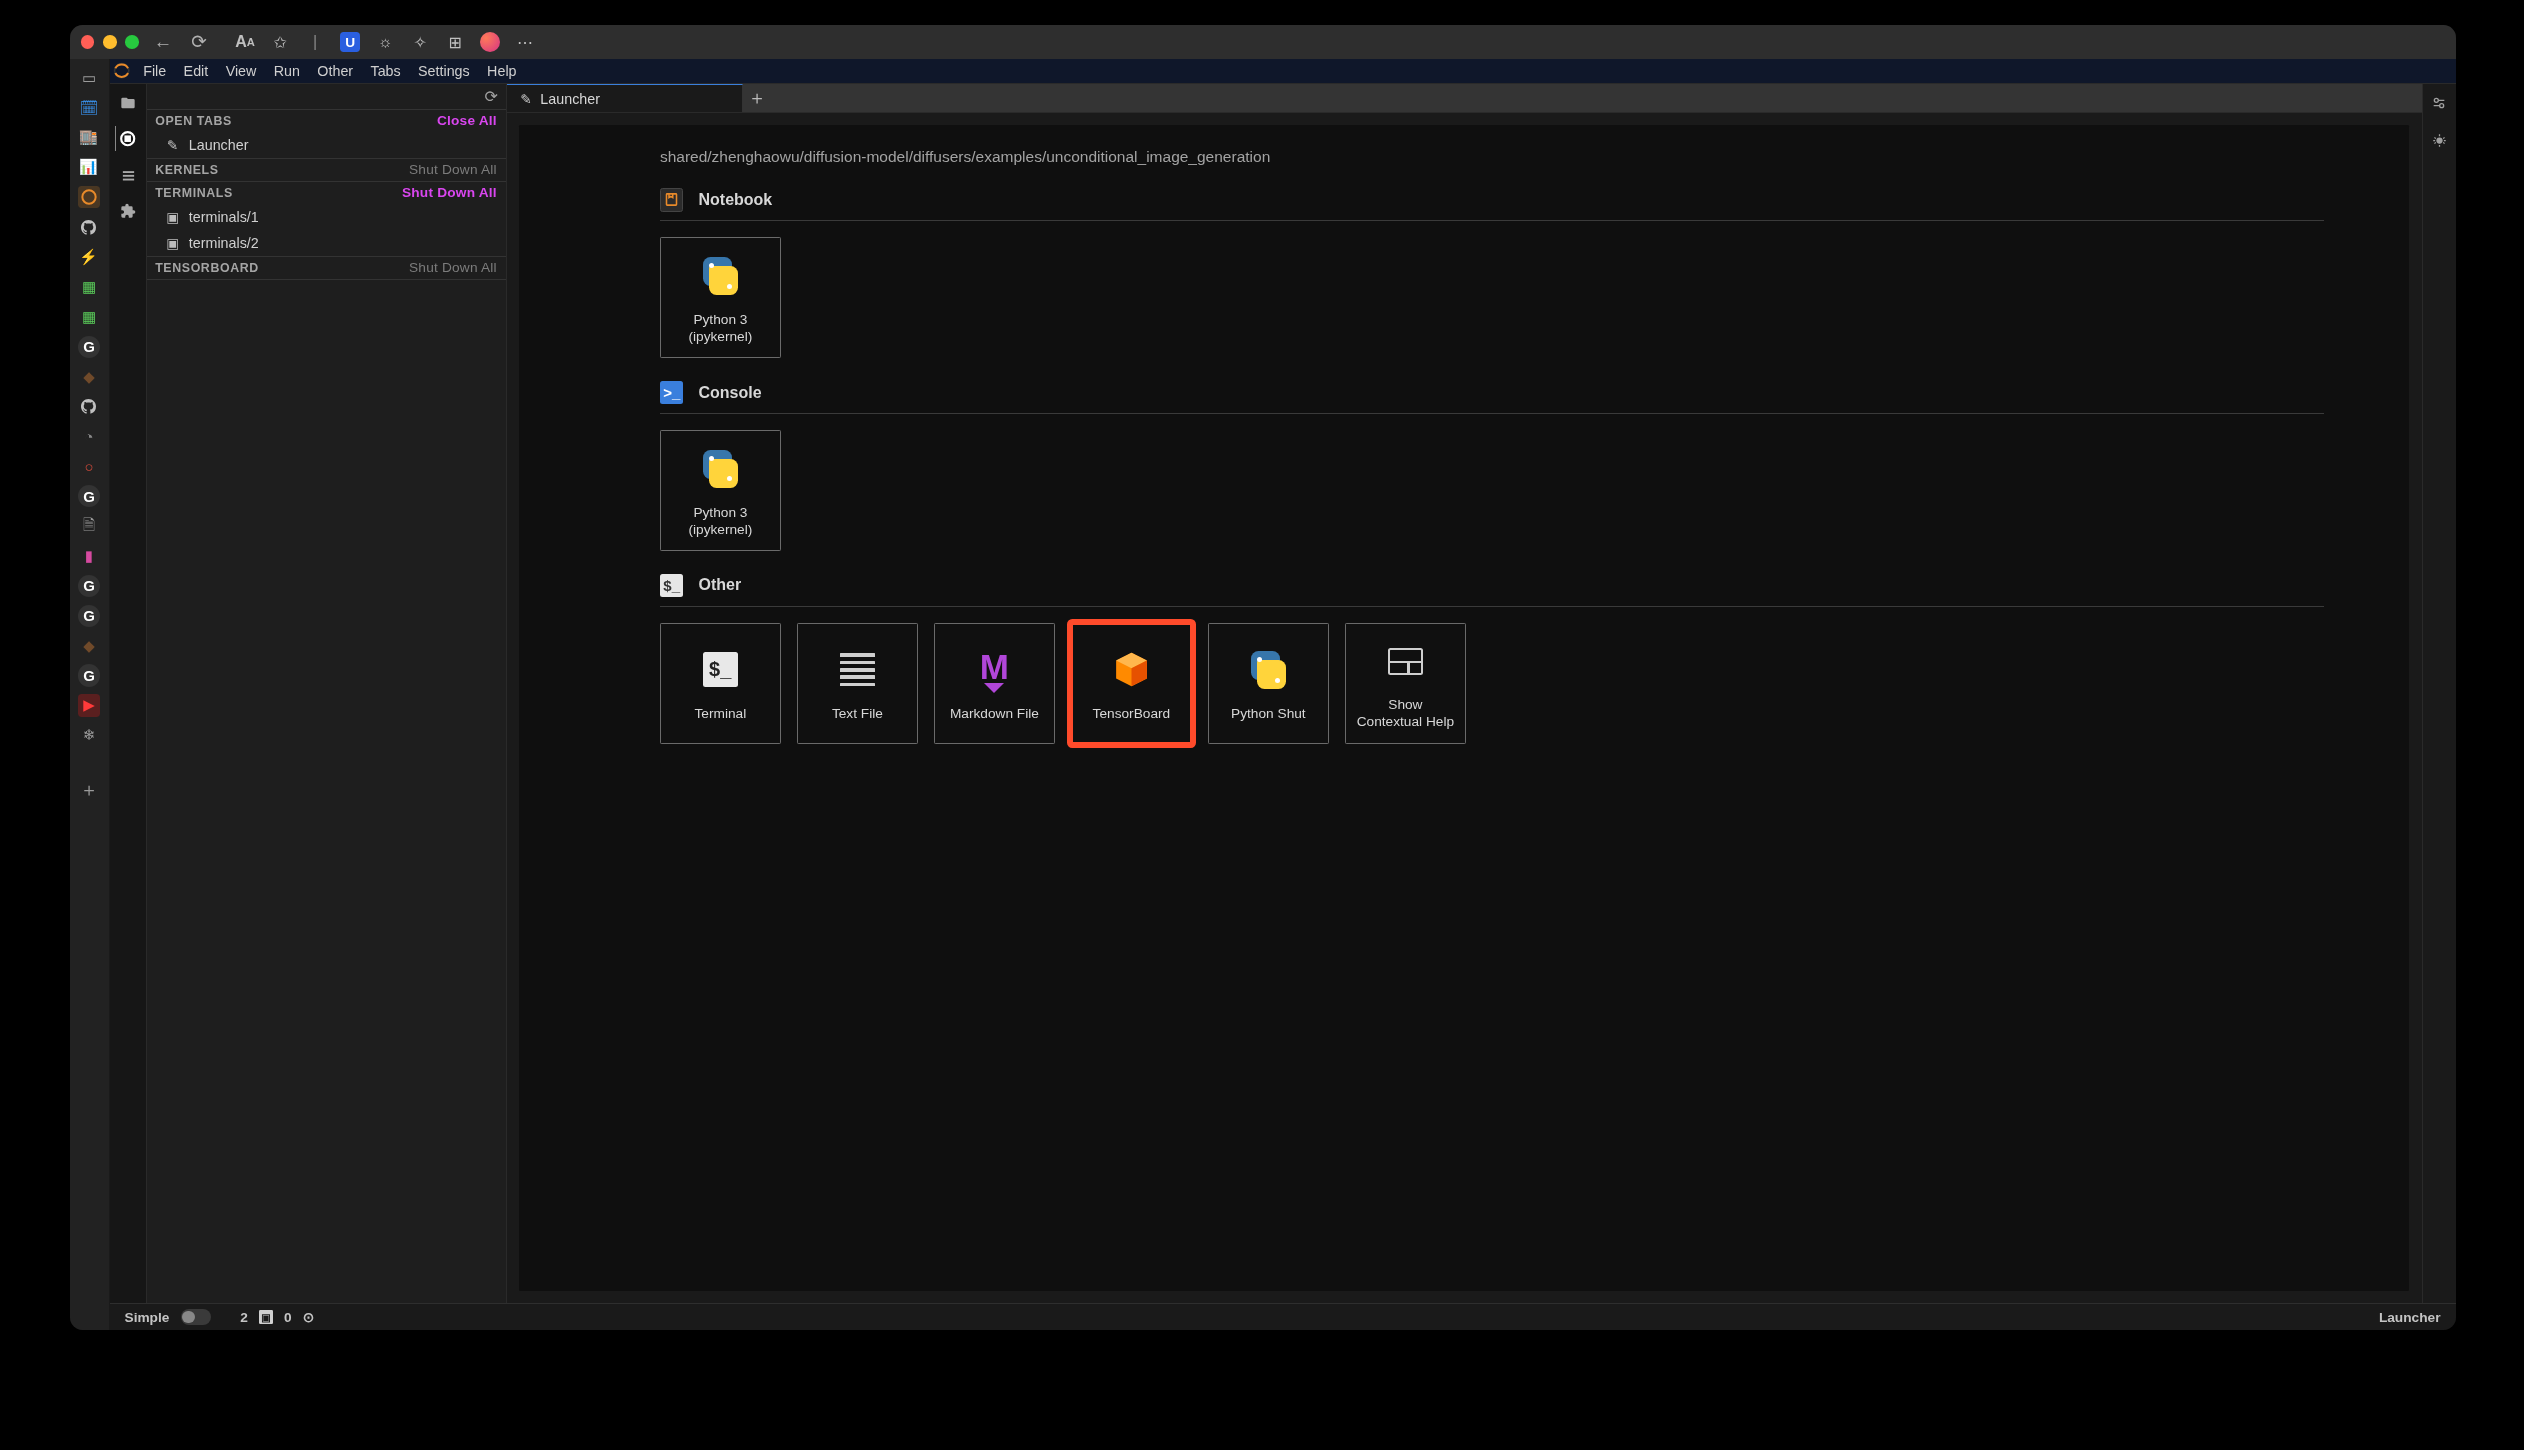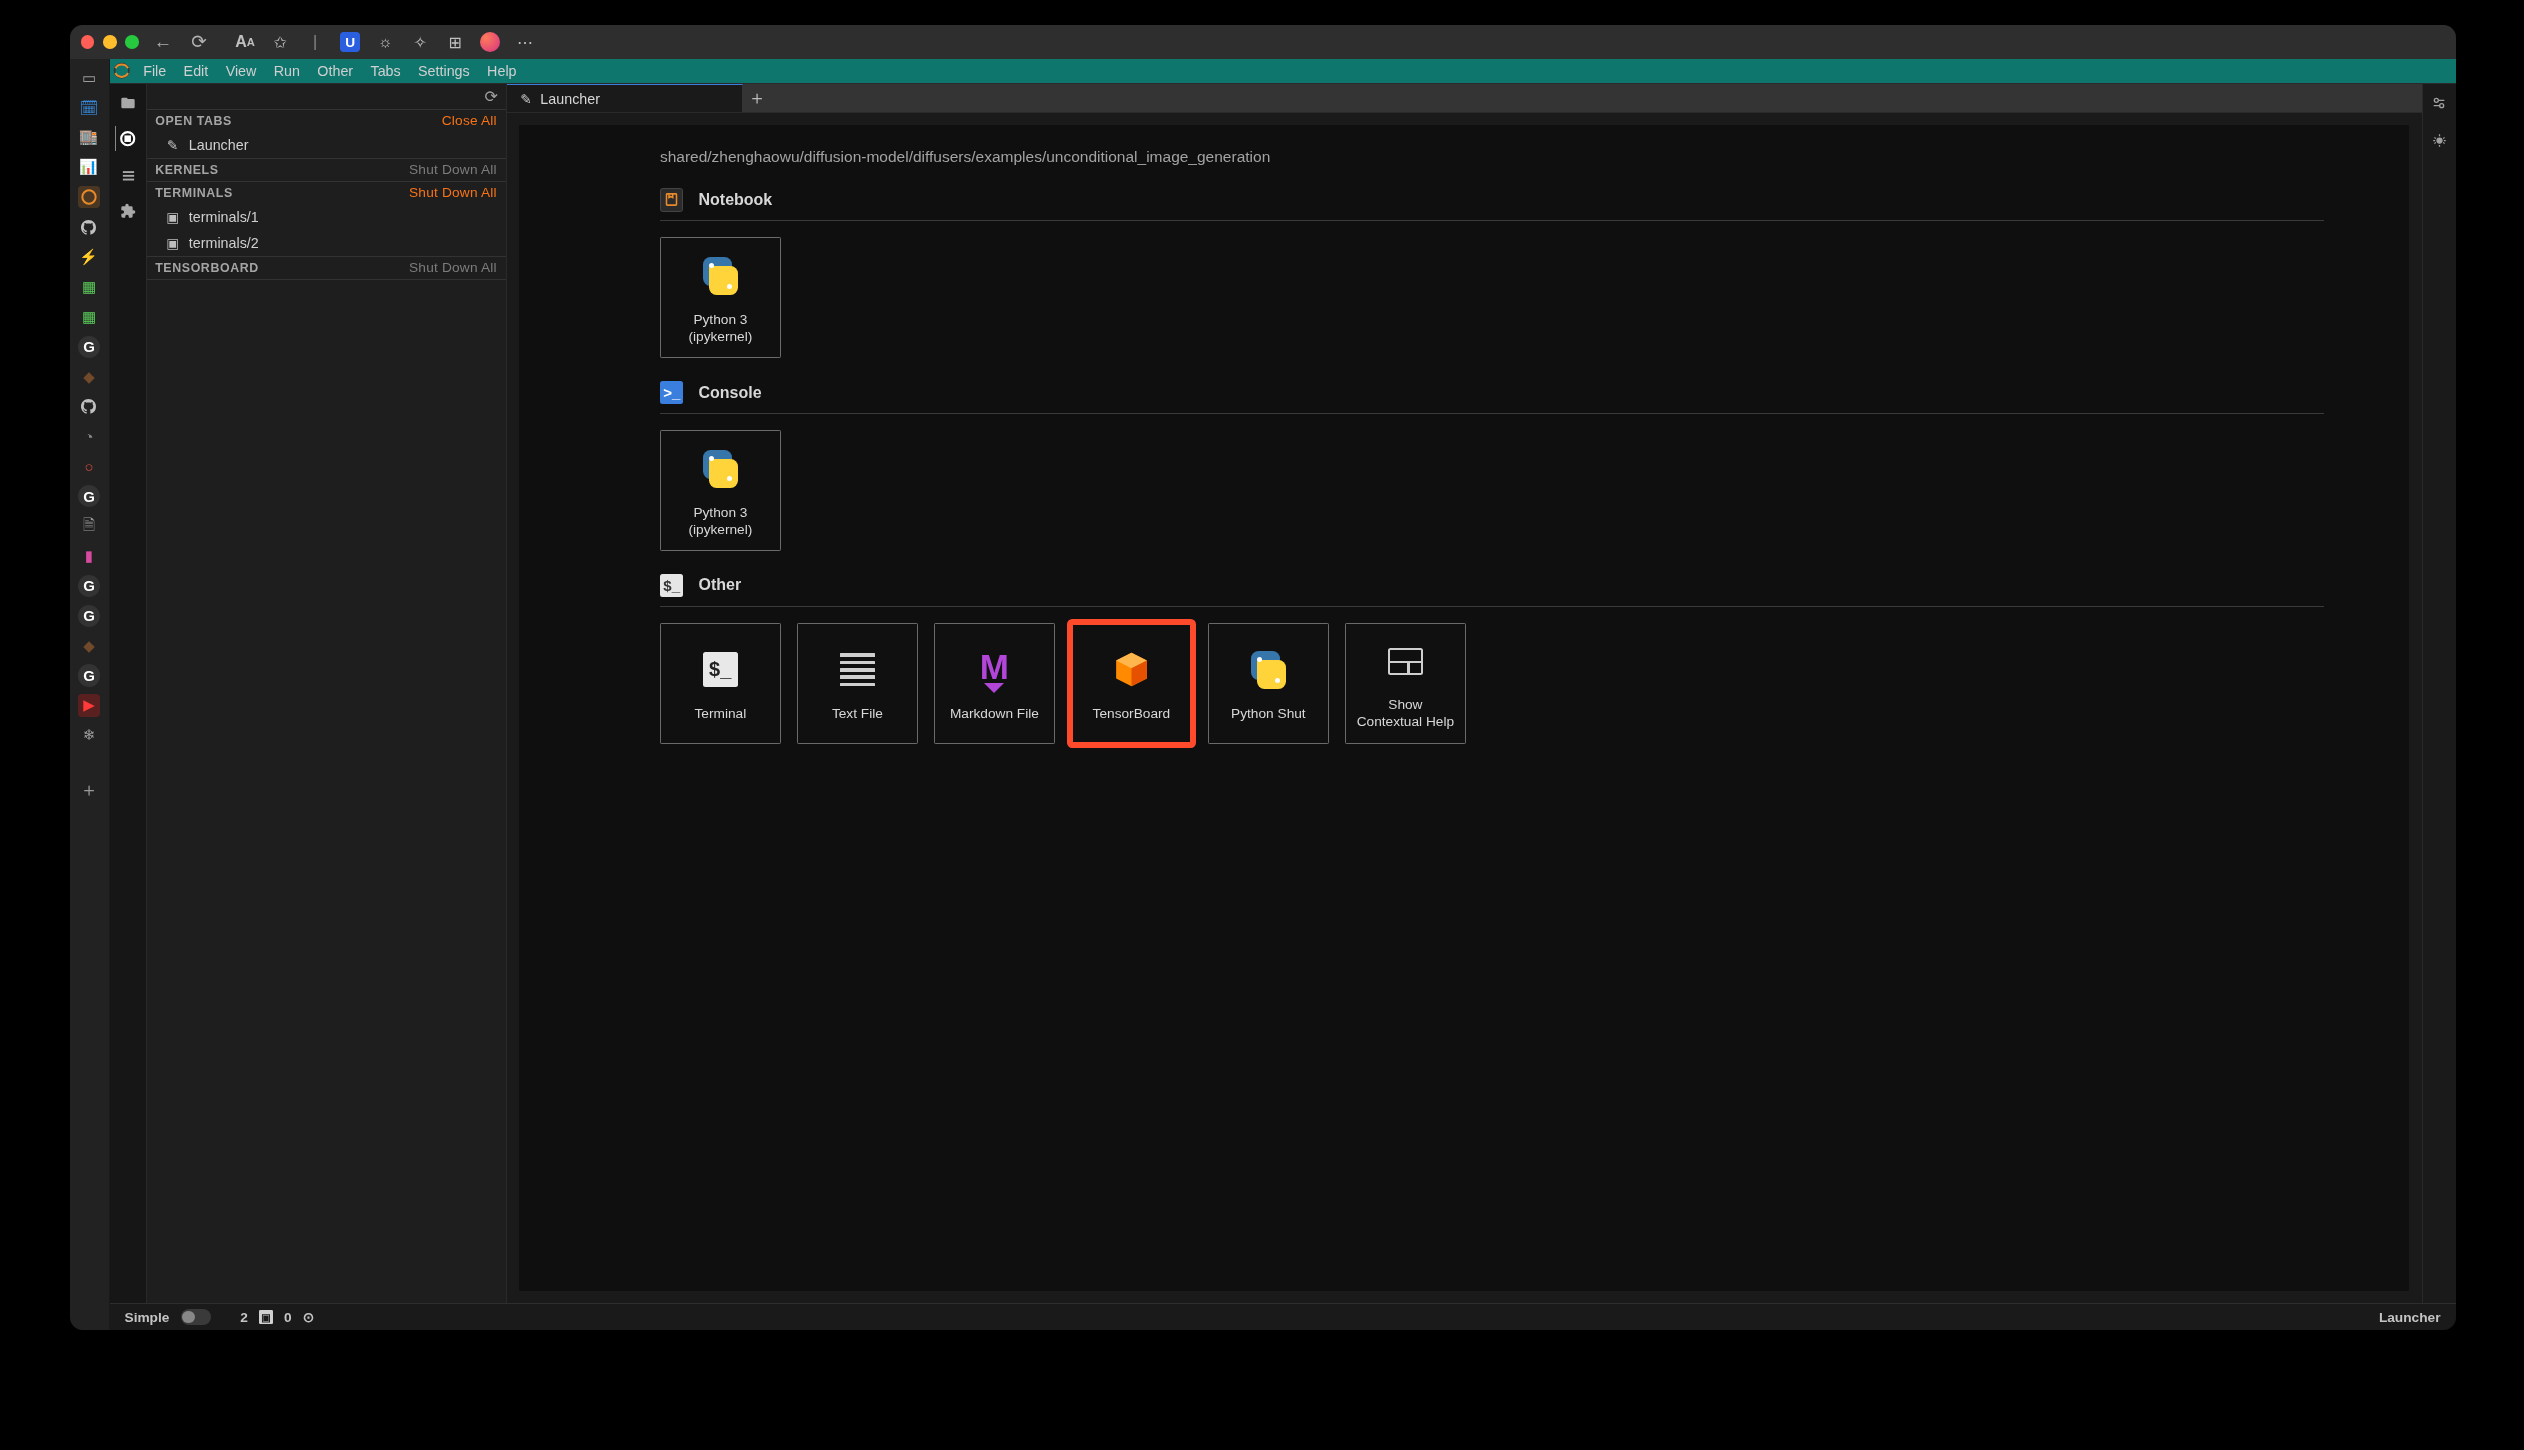--- a/index.html
+++ b/index.html
@@ -21,37 +21,37 @@
 .avatar{ width:20px; height:20px; border-radius:50%; background: radial-gradient(circle at 30% 30%, #ff7a59, #d63384);}
 
 .app { flex:1; display:flex; min-height:0;}
 
 .dock { width:40px; background:#222; display:flex; flex-direction:column; align-items:center; padding:7.5px 0 0; gap:7.5px; border-right:0.6px solid #1a1a1a;}
 .dock-item{ width:22.4px; height:22.4px; display:flex; align-items:center; justify-content:center; font-size:15px; color:#9b9b9b; cursor:pointer; border-radius:3.7px;}
 .dock-item.active{ background:#3a3a3a; }
 .dock .plus{ color:#9b9b9b; font-size:18.6px; margin-top:25px;}
 
 .jlab { flex:1; display:flex; flex-direction:column; min-width:0;}
-.menubar { height:25px; background:#0f766e; display:flex; align-items:center; gap:0; padding-left:0; border-bottom:0.6px solid #2a2a2a;}
+.menubar { height:25px; background:#0f172a; display:flex; align-items:center; gap:0; padding-left:0; border-bottom:0.6px solid #2a2a2a;}
 .jup-logo{ width:25px; height:25px; display:flex;align-items:center;justify-content:center; }
 .jup-logo svg{ width:17.4px; height:17.4px;}
 .menuitem{ padding: 0 8.7px; color:#d0d0d0; font-size:14.3px; line-height:25px; cursor:pointer; height:25px;}
 .jlab-body{ flex:1; display:flex; min-height:0;}
 
 .icon-rail{ width:37px; background:#161616; display:flex; flex-direction:column; align-items:center; padding-top:6.2px; gap:11.2px; border-right:0.6px solid #2a2a2a;}
 .rail-icn{ width:25px;height:25px;display:flex;align-items:center;justify-content:center;color:#a8a8a8;font-size:18.6px;cursor:pointer;border-left:1.9px solid transparent;}
 .rail-icn.sel{ color:#fff; border-left:1.9px solid #888;}
 
 .left-panel{ width:360px; background:#1e1e1e; display:flex; flex-direction:column; border-right:0.6px solid #2a2a2a;}
 .lp-top{ height:25px; display:flex; justify-content:flex-end; align-items:center; padding:0 7.5px; }
 .lp-top .refresh{ color:#a0a0a0; font-size:16px; cursor:pointer;}
 .lp-section-head{ display:flex; align-items:center; justify-content:space-between; padding:3.7px 8.7px; font-size:12.4px; letter-spacing:0.6px;}
 .lp-section-head .title{ color:#a5a5a5; font-weight:600;}
 .lp-section-head .action{ font-size:13.7px; letter-spacing:0.2px; cursor:pointer;}
-.orange{ color:#f97316; font-weight:400;}
+.orange{ color:#d946ef; font-weight:700;}
 .grey{ color:#7c7c7c;}
 .lp-divider{ height:0.6px; background:#333;}
 .lp-item{ display:flex; align-items:center; gap:8.7px; padding:5px 10px 5px 18.6px; color:#d0d0d0; font-size:14.3px; cursor:pointer;}
 .lp-item .icn{ width:15px; text-align:center; color:#bdbdbd; font-size:13.7px;}
 
 .content{ flex:1; display:flex; flex-direction:column; min-width:0; background:#1a1a1a; position:relative;}
 .tabstrip{ height:29px; background:#343434; display:flex; align-items:stretch; border-bottom:0.6px solid #2a2a2a;}
 .tab{ display:flex; align-items:center; gap:8.7px; background:#1a1a1a; border-top:1.9px solid #3a7fdd; padding:0 17.4px 0 13.7px; color:#d8d8d8; font-size:14.3px; cursor:pointer; border-right:0.6px solid #333; min-width:236px;}
 .tab .icn{ font-size:13.7px; color:#c0c0c0;}
 .addtab{ width:29px; display:flex;align-items:center;justify-content:center; color:#bbb; font-size:18.6px; cursor:pointer;}

